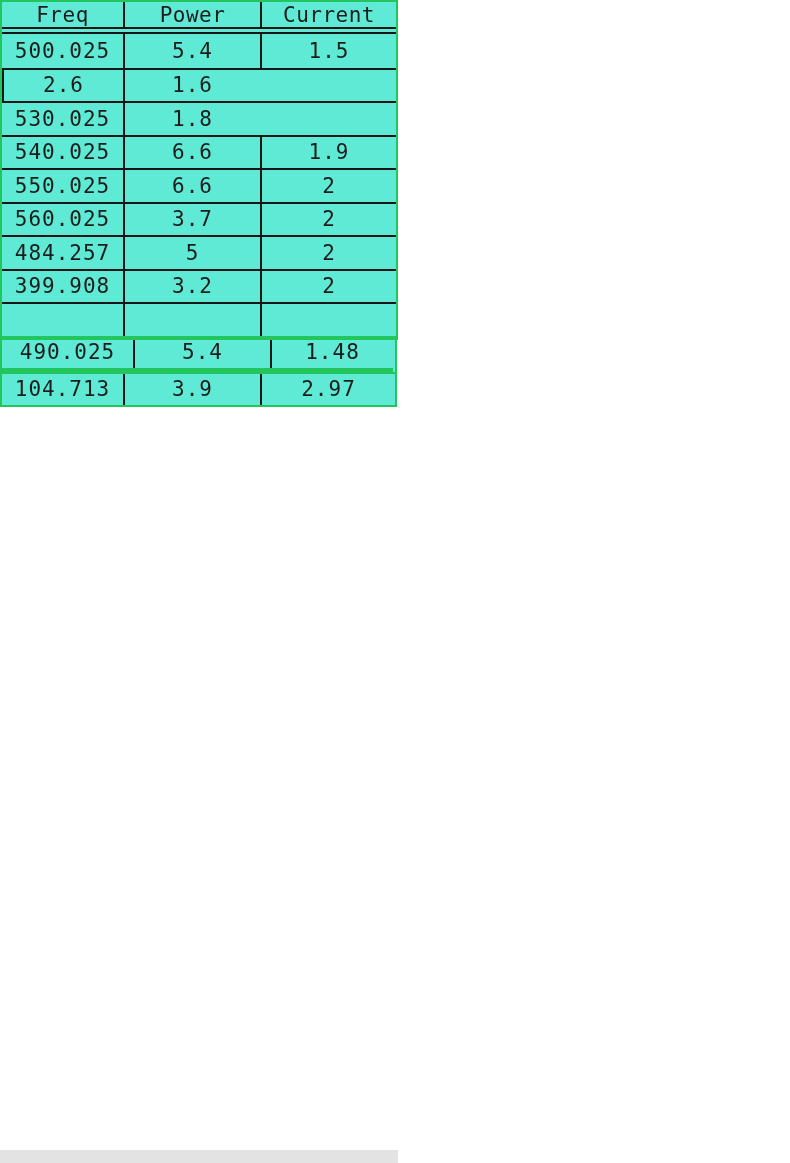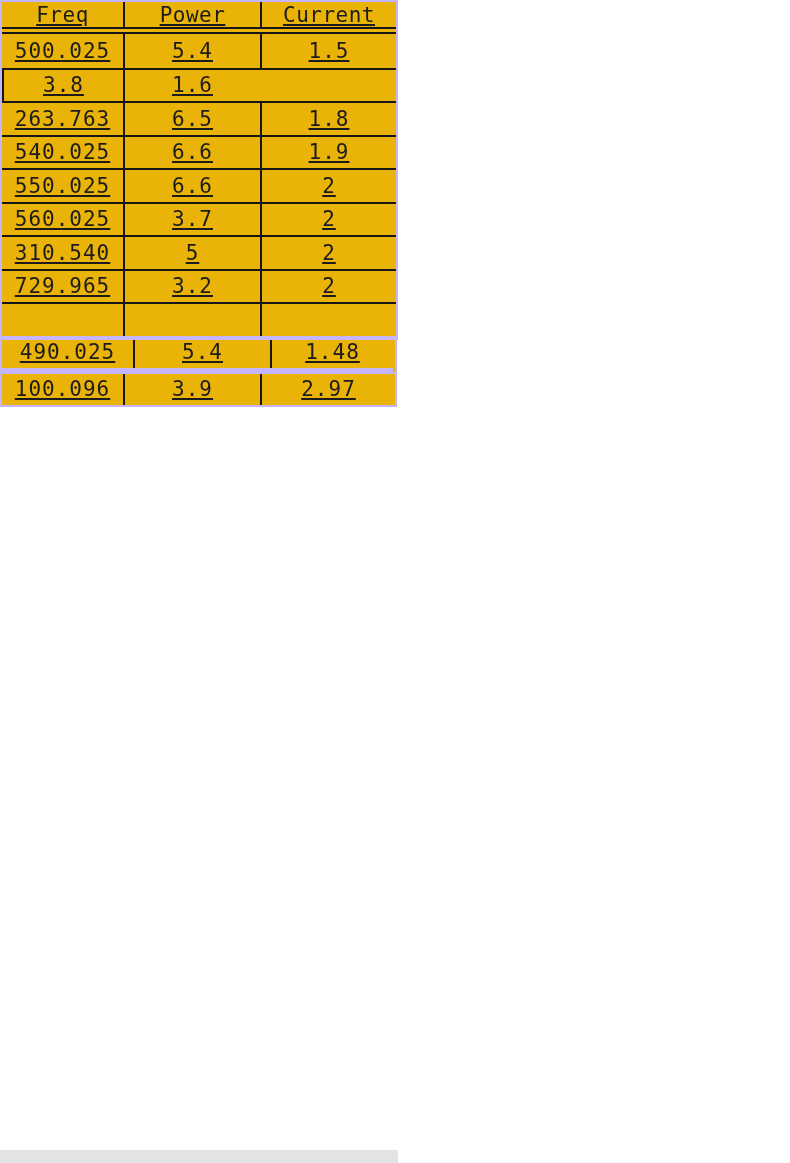--- a/index.html
+++ b/index.html
@@ -7,24 +7,23 @@
     width:790px;height:1163px;
     background:#ffffff;
     position:relative;
     overflow:hidden;
     font-family:"DejaVu Sans Mono","Liberation Mono",monospace;
     color:#1c1c1c;
     -webkit-font-smoothing:antialiased;
   }
   .tbl{
     position:absolute;
-    border:2px solid #c4b5fd;
+    border:2px solid #22c55e;
     box-sizing:border-box;
-    background:#eab308;
-    text-decoration:underline;
+    background:#5eead4;
   }
   .tbl.clip{border-right:none;}
   .tbl.thickbottom{border-bottom-width:4px;}
   .row{
     display:grid;
     box-sizing:border-box;
   }
   
   .tleft .row{grid-template-columns:121px 137px 1fr;}
   
@@ -116,21 +115,21 @@
       <div class="cell c1">170.025</div>
       <div class="cell c2">7.6</div>
       <div class="cell c3">1.96</div>
     </div>
     <div class="row">
       <div class="cell c1">180.025</div>
       <div class="cell c2">6.2</div>
       <div class="cell c3">1.98</div>
     </div>
     <div class="row">
-      <div class="cell c1">100.096</div>
+      <div class="cell c1">104.713</div>
       <div class="cell c2">3.9</div>
       <div class="cell c3">2.97</div>
     </div>
   </div>
 <div class="tbl tright clip t2">
     <div class="row hdr">
       <div class="cell c1">Freq</div>
       <div class="cell c2">Power</div>
       <div class="cell c3">Current</div>
     </div>
@@ -304,50 +303,49 @@
       <div class="cell c1">Freq</div>
       <div class="cell c2">Power</div>
       <div class="cell c3">Current</div>
     </div>
     <div class="row">
       <div class="cell c1">500.025</div>
       <div class="cell c2">5.4</div>
       <div class="cell c3">1.5</div>
     </div>
     <div class="row">
-      <div class="cell c2">3.8</div>
+      <div class="cell c2">2.6</div>
       <div class="cell c3">1.6</div>
     </div>
     <div class="row">
-      <div class="cell c1">263.763</div>
-      <div class="cell c2">6.5</div>
+      <div class="cell c1">530.025</div>
       <div class="cell c3">1.8</div>
     </div>
     <div class="row">
       <div class="cell c1">540.025</div>
       <div class="cell c2">6.6</div>
       <div class="cell c3">1.9</div>
     </div>
     <div class="row">
       <div class="cell c1">550.025</div>
       <div class="cell c2">6.6</div>
       <div class="cell c3">2</div>
     </div>
     <div class="row">
       <div class="cell c1">560.025</div>
       <div class="cell c2">3.7</div>
       <div class="cell c3">2</div>
     </div>
     <div class="row">
-      <div class="cell c1">310.540</div>
+      <div class="cell c1">484.257</div>
       <div class="cell c2">5</div>
       <div class="cell c3">2</div>
     </div>
     <div class="row">
-      <div class="cell c1">729.965</div>
+      <div class="cell c1">399.908</div>
       <div class="cell c2">3.2</div>
       <div class="cell c3">2</div>
     </div>
     <div class="row">
       <div class="cell c1"></div>
       <div class="cell c2"></div>
       <div class="cell c3"></div>
     </div>
   </div>
 

